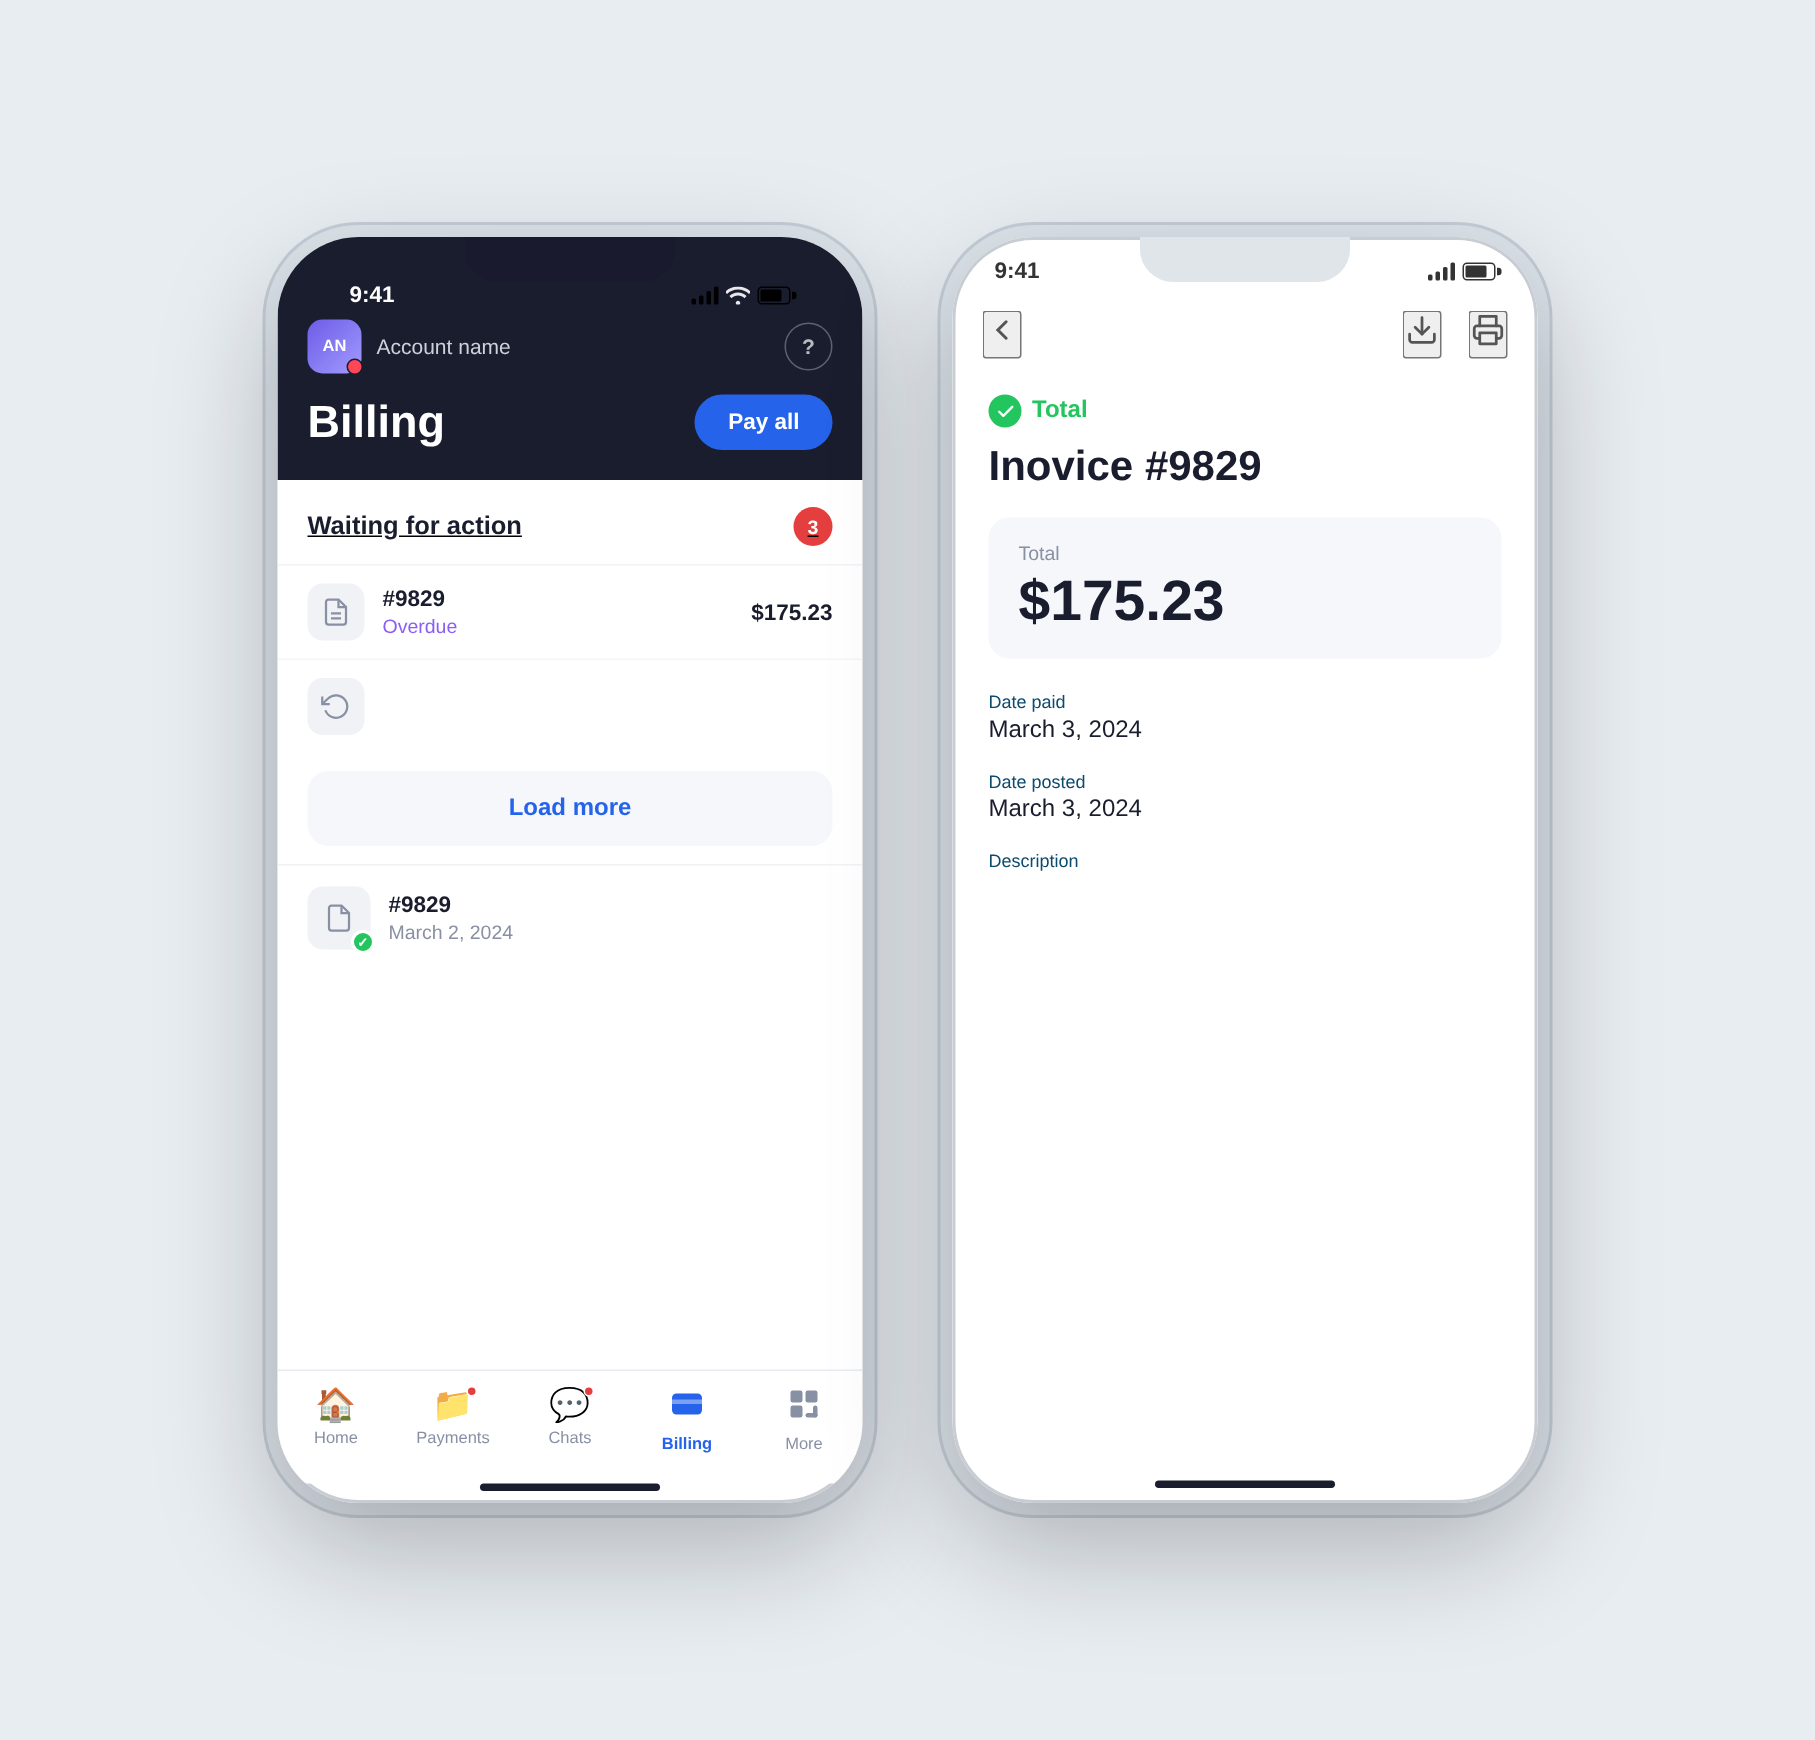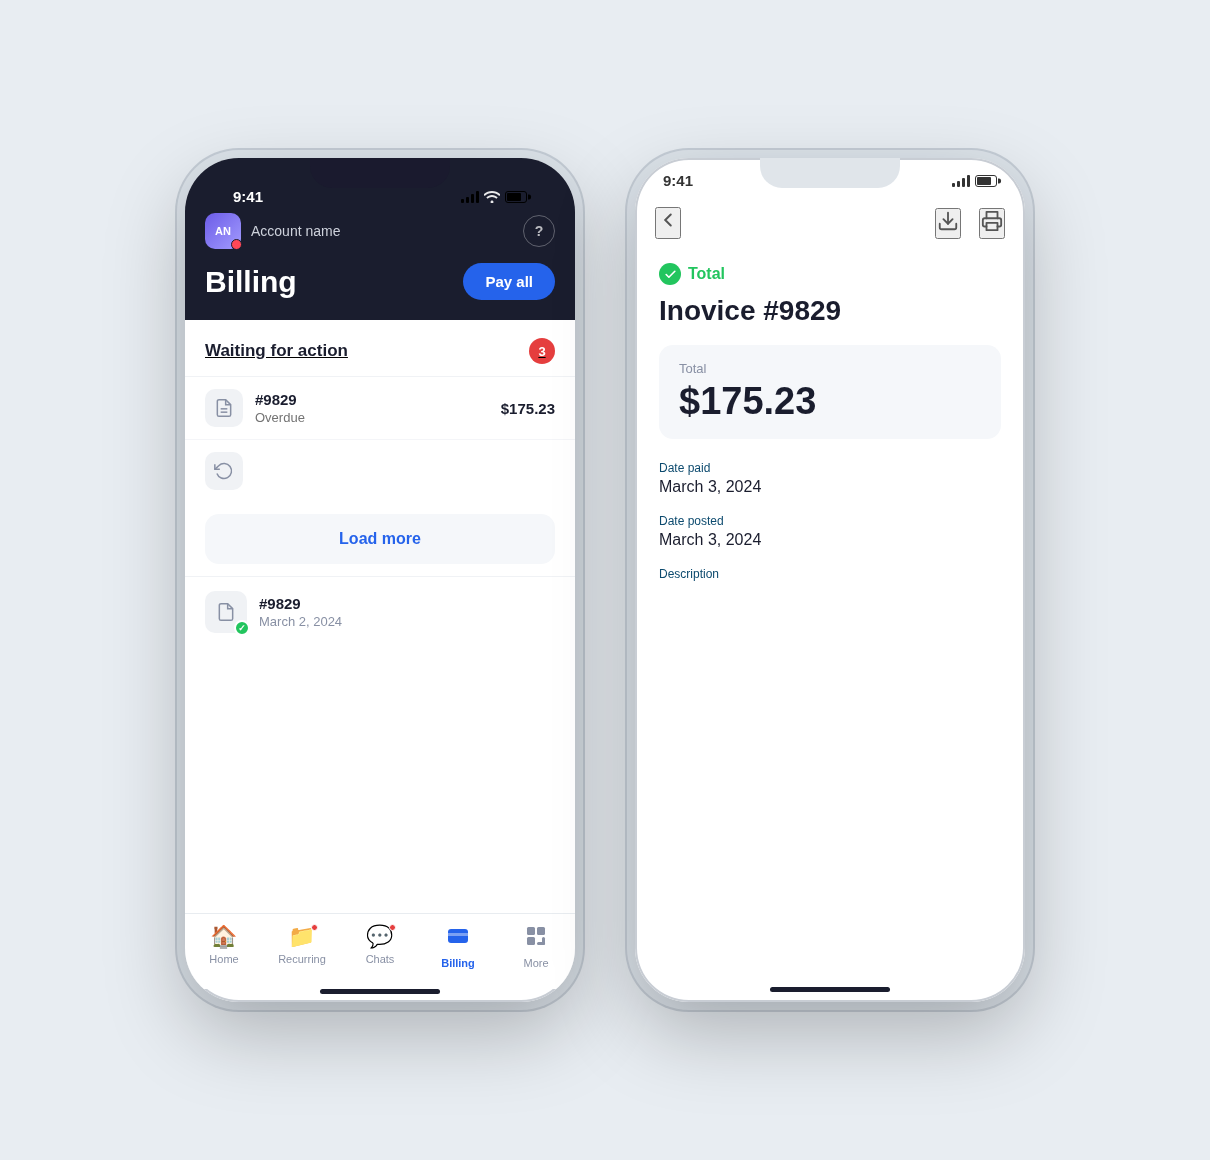--- a/index.html
+++ b/index.html
@@ -167,21 +167,21 @@
       width: 38px; height: 38px;
       background: #f0f2f5;
       border-radius: 10px;
       display: flex; align-items: center; justify-content: center;
       flex-shrink: 0;
     }
     .item-icon svg { width: 20px; height: 20px; }
     .item-info { flex: 1; }
     .item-id { font-size: 15px; font-weight: 600; color: #1a1d2e; }
     .item-sub { font-size: 13px; color: #8890a4; margin-top: 2px; }
-    .item-sub.overdue { color: #737373; }
+    .item-sub.overdue { color: #8b5cf6; }
     .item-amount { font-size: 15px; font-weight: 600; color: #1a1d2e; }
 
     .load-more-btn {
       margin: 12px 20px;
       background: #f5f7fa;
       border: none;
       border-radius: 14px;
       padding: 16px;
       width: calc(100% - 40px);
       text-align: center;
@@ -445,21 +445,21 @@
   <div class="bottom-nav">
     <div class="nav-item">
       <div class="nav-icon">🏠</div>
       <span class="nav-label">Home</span>
     </div>
     <div class="nav-item">
       <div class="nav-icon">
         📁
         <span class="dot"></span>
       </div>
-      <span class="nav-label">Recurring</span>
+      <span class="nav-label">Payments</span>
     </div>
     <div class="nav-item">
       <div class="nav-icon">
         💬
         <span class="dot"></span>
       </div>
       <span class="nav-label">Chats</span>
     </div>
     <div class="nav-item">
       <div class="nav-icon active-icon">

